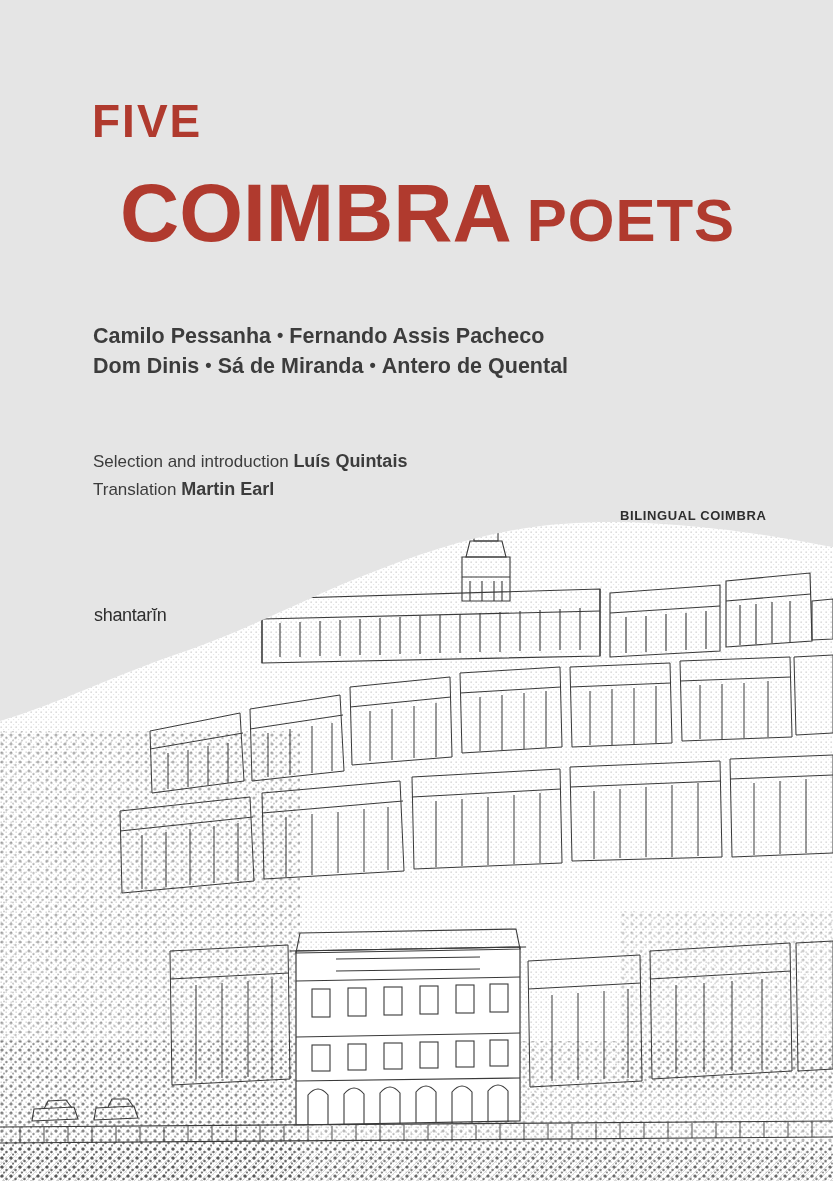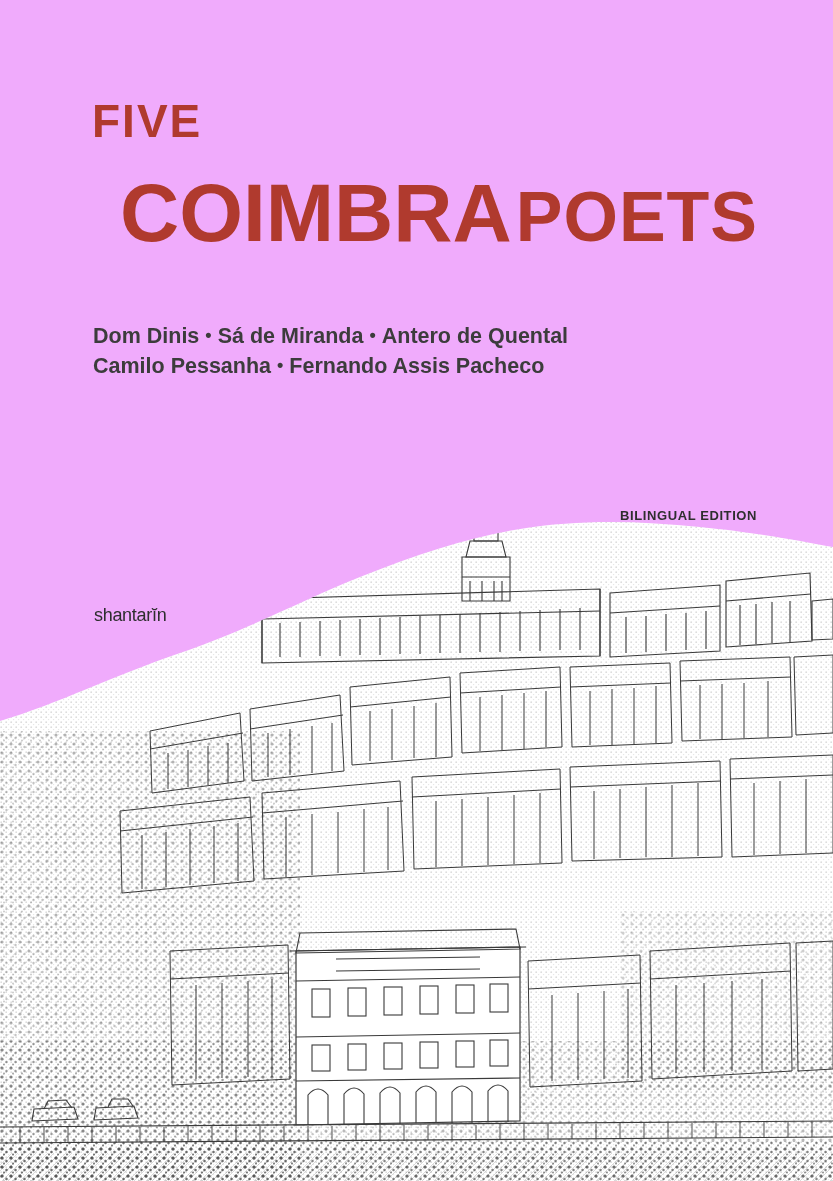--- a/index.html
+++ b/index.html
@@ -4,21 +4,21 @@
 <style>
   html, body {
     margin: 0;
     padding: 0;
     background: #ffffff;
   }
   .cover {
     position: relative;
     width: 833px;
     height: 1181px;
-    background: #f0abfc;
+    background: #e5e5e5;
     overflow: hidden;
     font-family: "Liberation Sans", sans-serif;
     -webkit-font-smoothing: antialiased;
   }
 
   
   .title-block {
     position: absolute;
     left: 92px;
     top: 98px;
@@ -38,25 +38,25 @@
     white-space: nowrap;
   }
   .title-coimbra {
     font-size: 82px;
     font-weight: bold;
     letter-spacing: 0px;
     color: #b03a2e;
     margin-left: 28px;
   }
   .title-poets {
-    font-size: 70px;
+    font-size: 60px;
     font-weight: bold;
     letter-spacing: 1px;
     color: #b03a2e;
-    margin-left: 4px;
+    margin-left: 15px;
   }
 
   
   .poets {
     position: absolute;
     left: 93px;
     top: 322px;
     width: 680px;
     color: #3c3c3c;
     font-size: 21.5px;
@@ -123,29 +123,39 @@
 
   <div class="title-block">
     <div class="title-five">FIVE</div>
     <div class="title-main">
       <span class="title-coimbra">COIMBRA</span><span class="title-poets">POETS</span>
     </div>
   </div>
 
   <div class="poets">
     <div class="poets-line">
+      <span>Camilo Pessanha</span><span class="bullet">•</span><span>Fernando Assis Pacheco</span>
+    </div>
+    <div class="poets-line">
       <span>Dom Dinis</span><span class="bullet">•</span><span>Sá de Miranda</span><span class="bullet">•</span><span>Antero de Quental</span>
     </div>
-    <div class="poets-line">
-      <span>Camilo Pessanha</span><span class="bullet">•</span><span>Fernando Assis Pacheco</span>
-    </div>
   </div>
 
-
-  <div class="bilingual">BILINGUAL EDITION</div>
+  <div class="credits">
+    <div>
+      <span class="label">Selection and introduction</span>
+      <span class="name">Luís Quintais</span>
+    </div>
+    <div>
+      <span class="label">Translation</span>
+      <span class="name">Martin Earl</span>
+    </div>
+  </div>
+
+  <div class="bilingual">BILINGUAL COIMBRA</div>
 
   <div class="imprint">shantarĭn</div>
 
   <div class="illustration">
     <svg viewBox="0 0 833 700" preserveAspectRatio="none" xmlns="http://www.w3.org/2000/svg" aria-hidden="true">
       <defs>
         <pattern id="hatch" width="6" height="6" patternUnits="userSpaceOnUse">
           <path d="M0,6 L6,0" stroke="#3a3a3a" stroke-width="0.7" opacity="0.55"></path>
         </pattern>
         <pattern id="dots" width="5" height="5" patternUnits="userSpaceOnUse">

